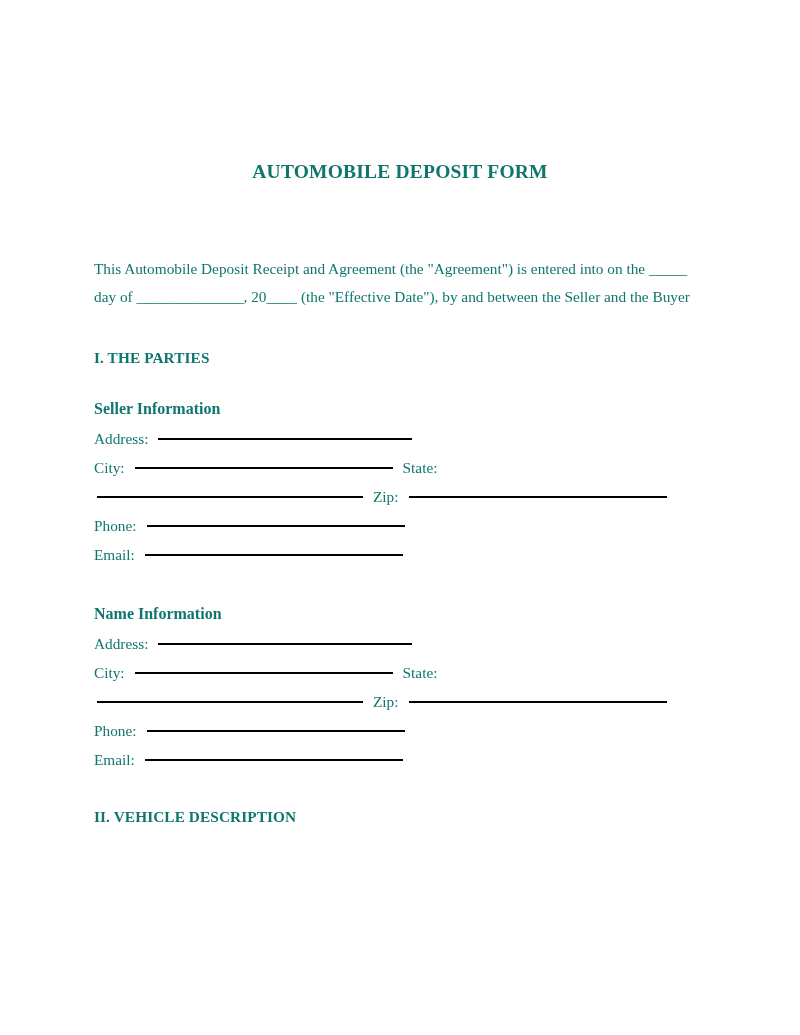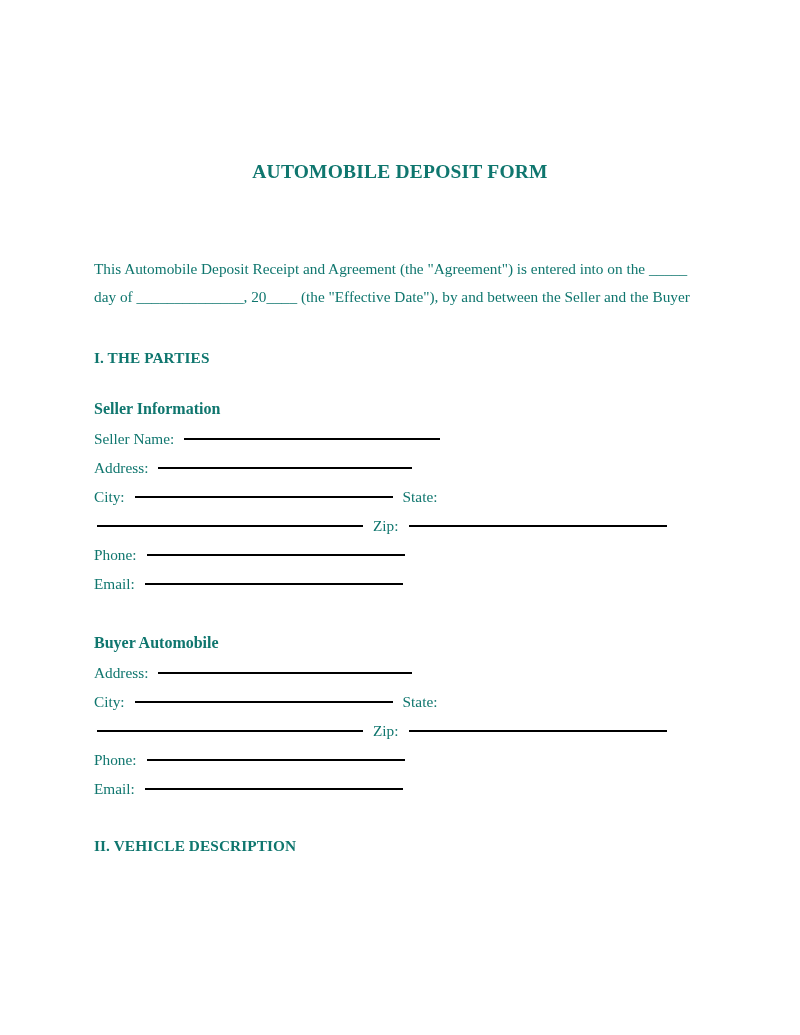--- a/index.html
+++ b/index.html
@@ -108,25 +108,20 @@
     <div class="spacer-parties"></div>
 
     <div class="section-heading">I. THE PARTIES</div>
 
     <div class="spacer-seller"></div>
 
     <div class="sub-heading">Seller Information</div>
 
     <div style="height:12px"></div>
 
-    <div class="field-row">
-      <span class="field-label">Seller Name:</span>
-      <span class="gap-md"></span>
-      <span class="rule w-name"></span>
-    </div>
 
     <div class="field-row">
       <span class="field-label">Address:</span>
       <span class="gap-md"></span>
       <span class="rule w-address"></span>
     </div>
 
     <div class="field-row">
       <span class="field-label">City:</span>
       <span class="gap-md"></span>
@@ -151,21 +146,21 @@
     </div>
 
     <div class="field-row">
       <span class="field-label">Email:</span>
       <span class="gap-md"></span>
       <span class="rule w-email"></span>
     </div>
 
     <div class="spacer-buyer"></div>
 
-    <div class="sub-heading">Buyer Automobile</div>
+    <div class="sub-heading">Name Information</div>
 
     <div style="height:12px"></div>
 
 
     <div class="field-row">
       <span class="field-label">Address:</span>
       <span class="gap-md"></span>
       <span class="rule w-address"></span>
     </div>
 

